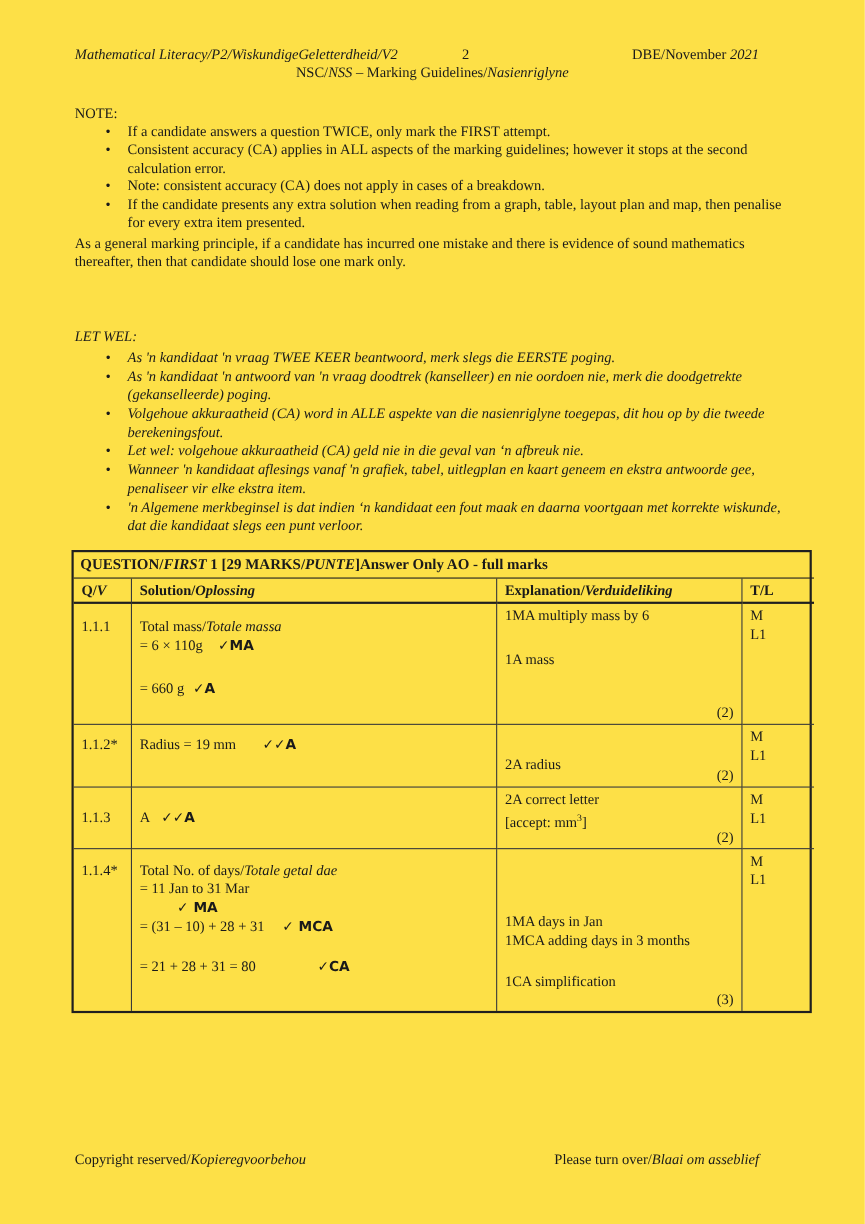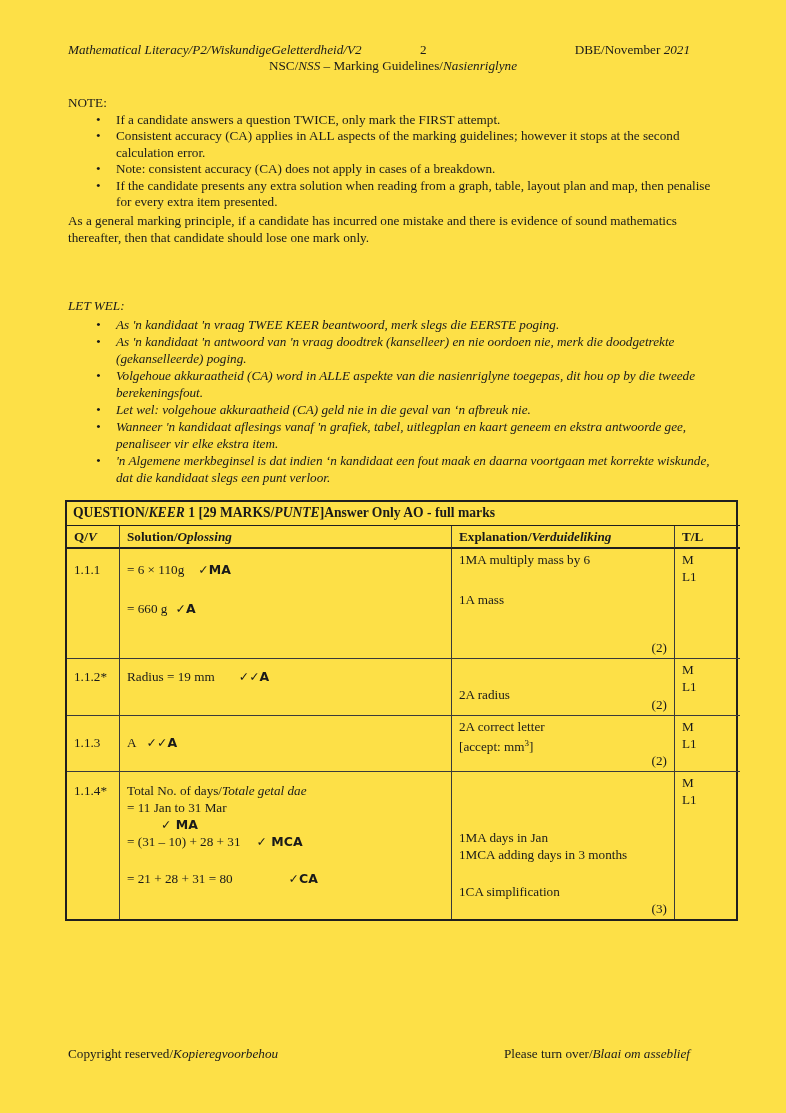--- a/index.html
+++ b/index.html
@@ -98,29 +98,30 @@
       <li>As 'n kandidaat 'n antwoord van 'n vraag doodtrek (kanselleer) en nie oordoen nie, merk die doodgetrekte (gekanselleerde) poging.</li>
       <li>Volgehoue akkuraatheid (CA) word in ALLE aspekte van die nasienriglyne toegepas, dit hou op by die tweede berekeningsfout.</li>
       <li>Let wel: volgehoue akkuraatheid (CA) geld nie in die geval van ‘n afbreuk nie.</li>
       <li>Wanneer 'n kandidaat aflesings vanaf 'n grafiek, tabel, uitlegplan en kaart geneem en ekstra antwoorde gee, penaliseer vir elke ekstra item.</li>
       <li>'n Algemene merkbeginsel is dat indien ‘n kandidaat een fout maak en daarna voortgaan met korrekte wiskunde, dat die kandidaat slegs een punt verloor.</li>
     </ul>
   </div>
 
   <div class="memo-table">
 
-    <div class="t-title"><span>QUESTION/</span><span class="it">KEER</span><span> 1 [29 MARKS/</span><span class="it">PUNTE</span><span>]Answer Only AO - full marks</span></div>
+    <div class="t-title"><span>QUESTION/</span><span class="it">FIRST</span><span> 1 [29 MARKS/</span><span class="it">PUNTE</span><span>]Answer Only AO - full marks</span></div>
 
     <div class="cell t-head"><span>Q/</span><span class="it">V</span></div>
     <div class="cell t-head"><span>Solution/</span><span class="it">Oplossing</span></div>
     <div class="cell t-head"><span>Explanation/</span><span class="it">Verduideliking</span></div>
     <div class="cell t-head last-col"><span>T/L</span></div>
 
     <div class="cell qv-111">1.1.1</div>
     <div class="cell sol-111">
+      <div><span>Total mass/</span><span class="it">Totale massa</span></div>
       <div><span>= 6 × 110g</span><span class="tick ml14">✓MA</span></div>
       <div class="gap22"><span>= 660 g</span><span class="tick ml8">✓A</span></div>
     </div>
     <div class="cell expl-111">
       <div>1MA multiply mass by 6</div>
       <div class="gap23">1A mass</div>
       <div class="marks">(2)</div>
     </div>
     <div class="cell last-col tl-cell">
       <div>M</div>

